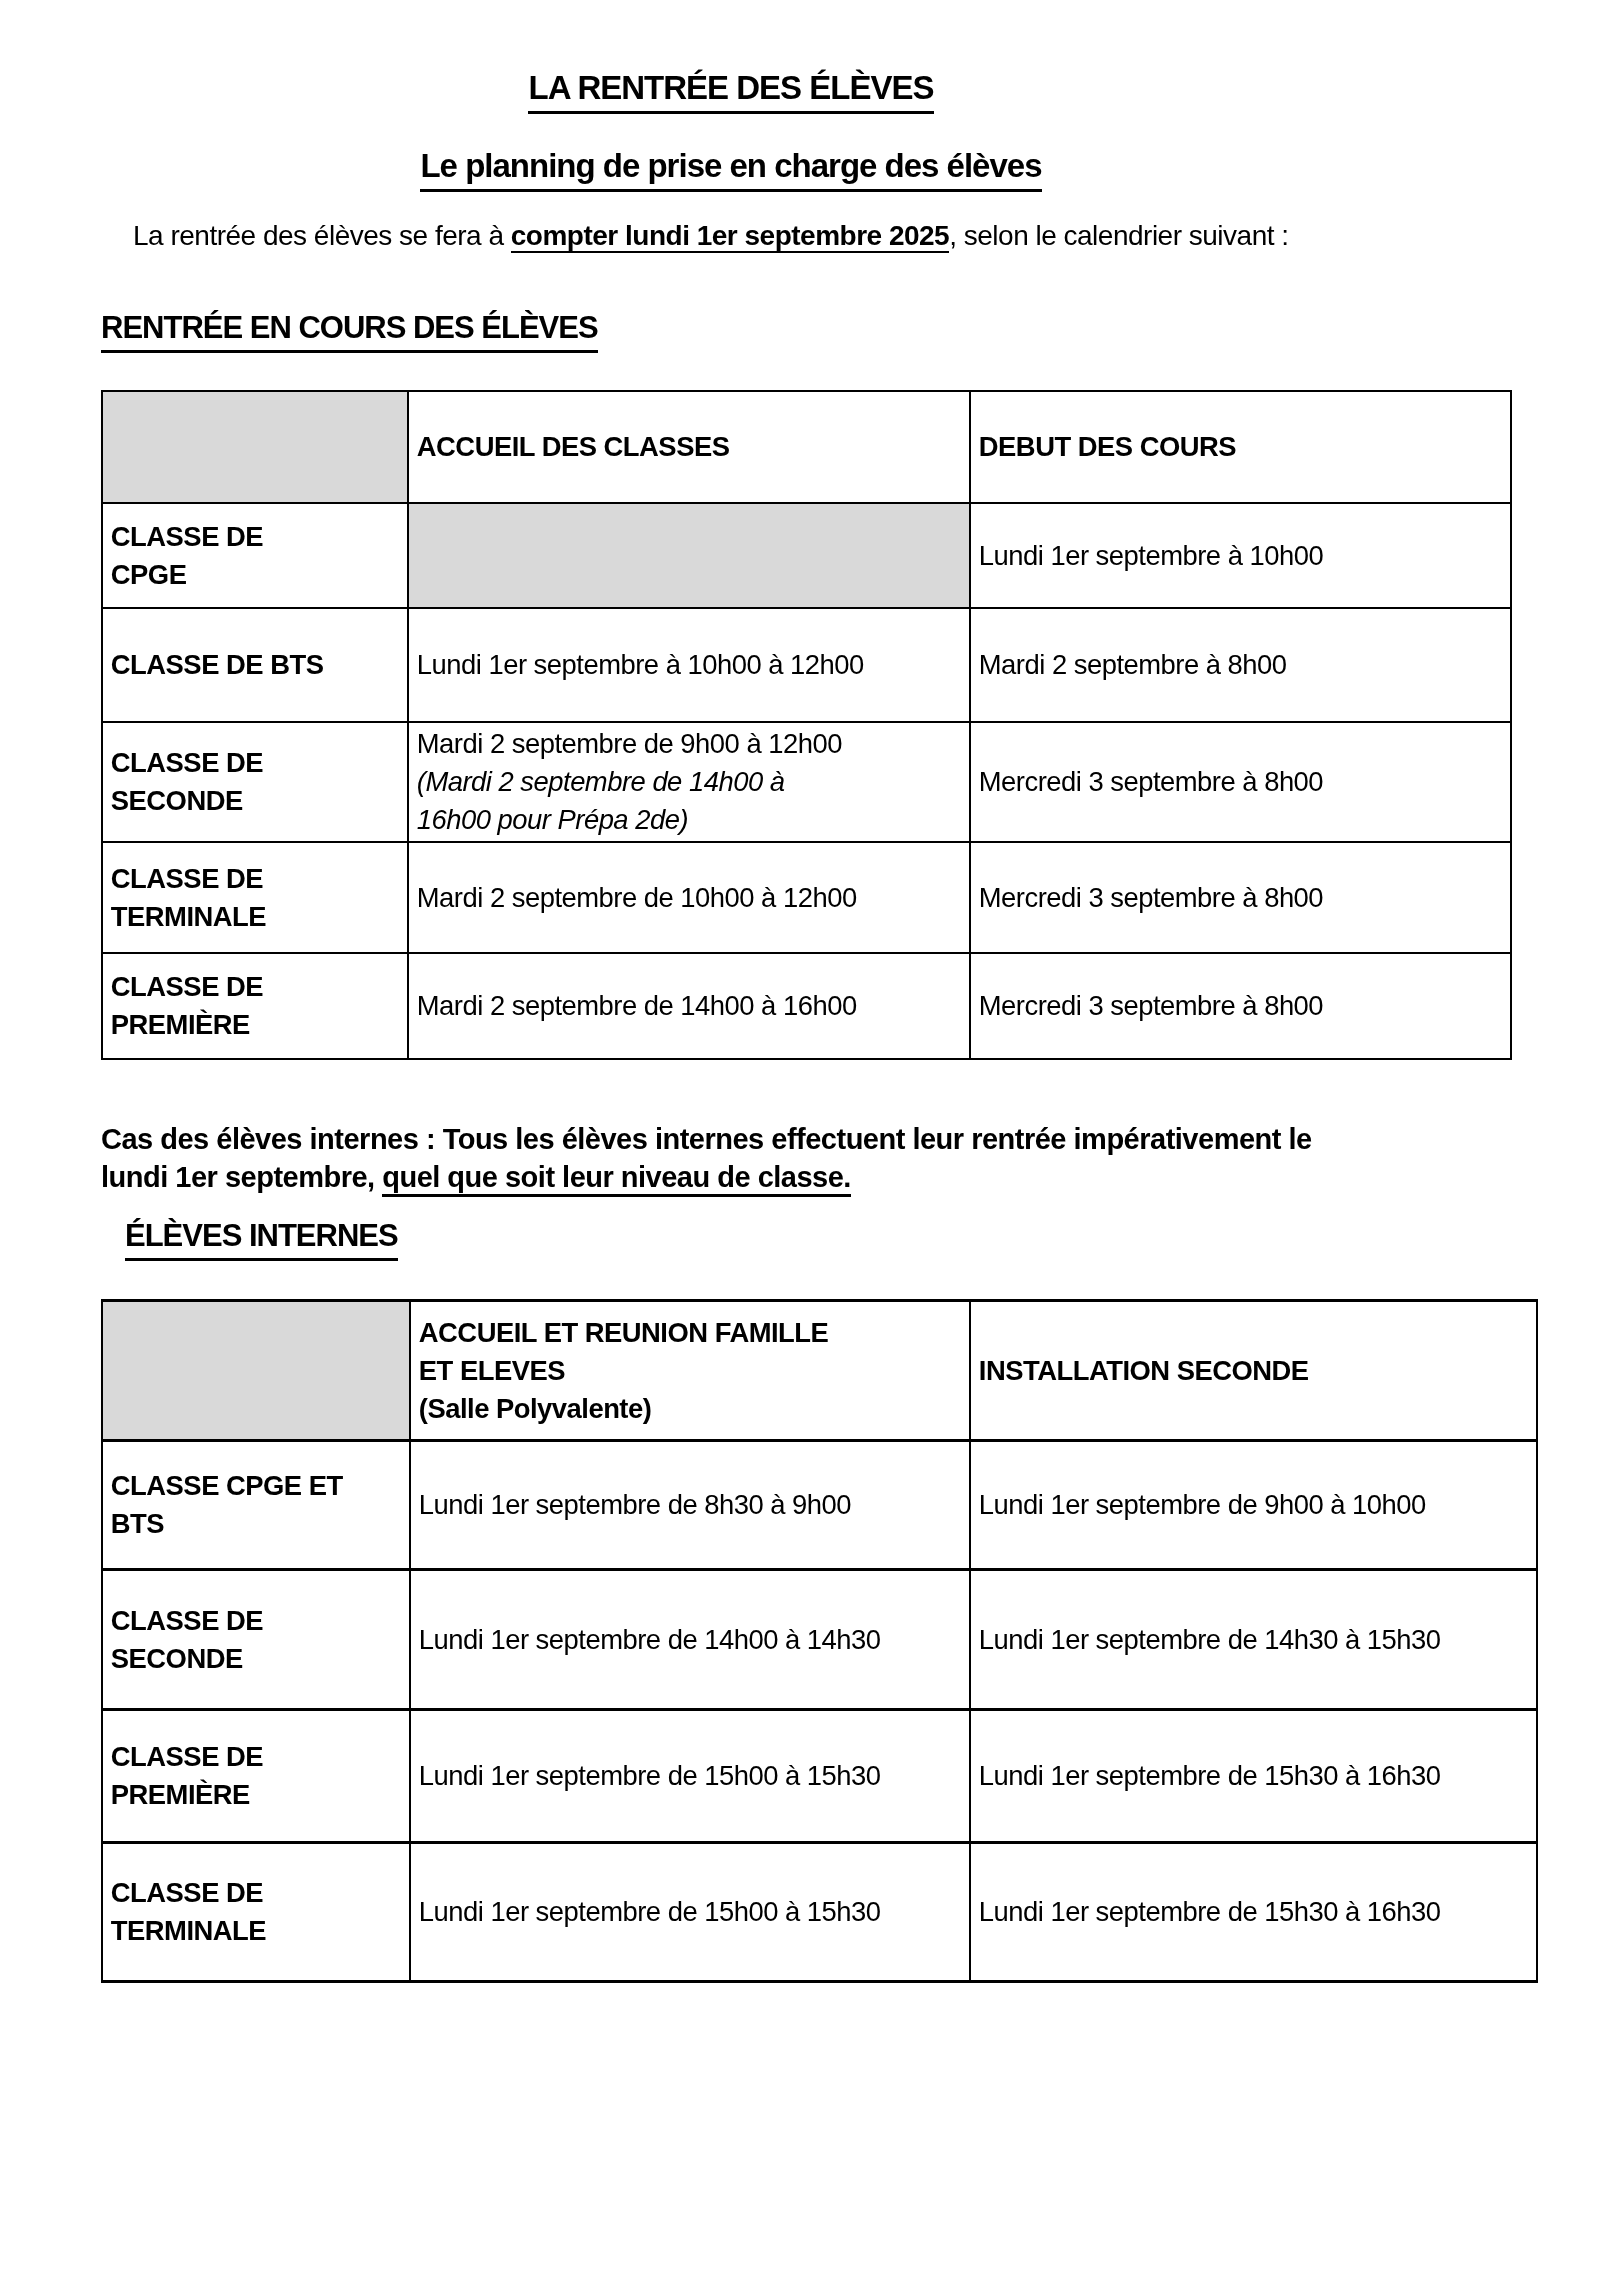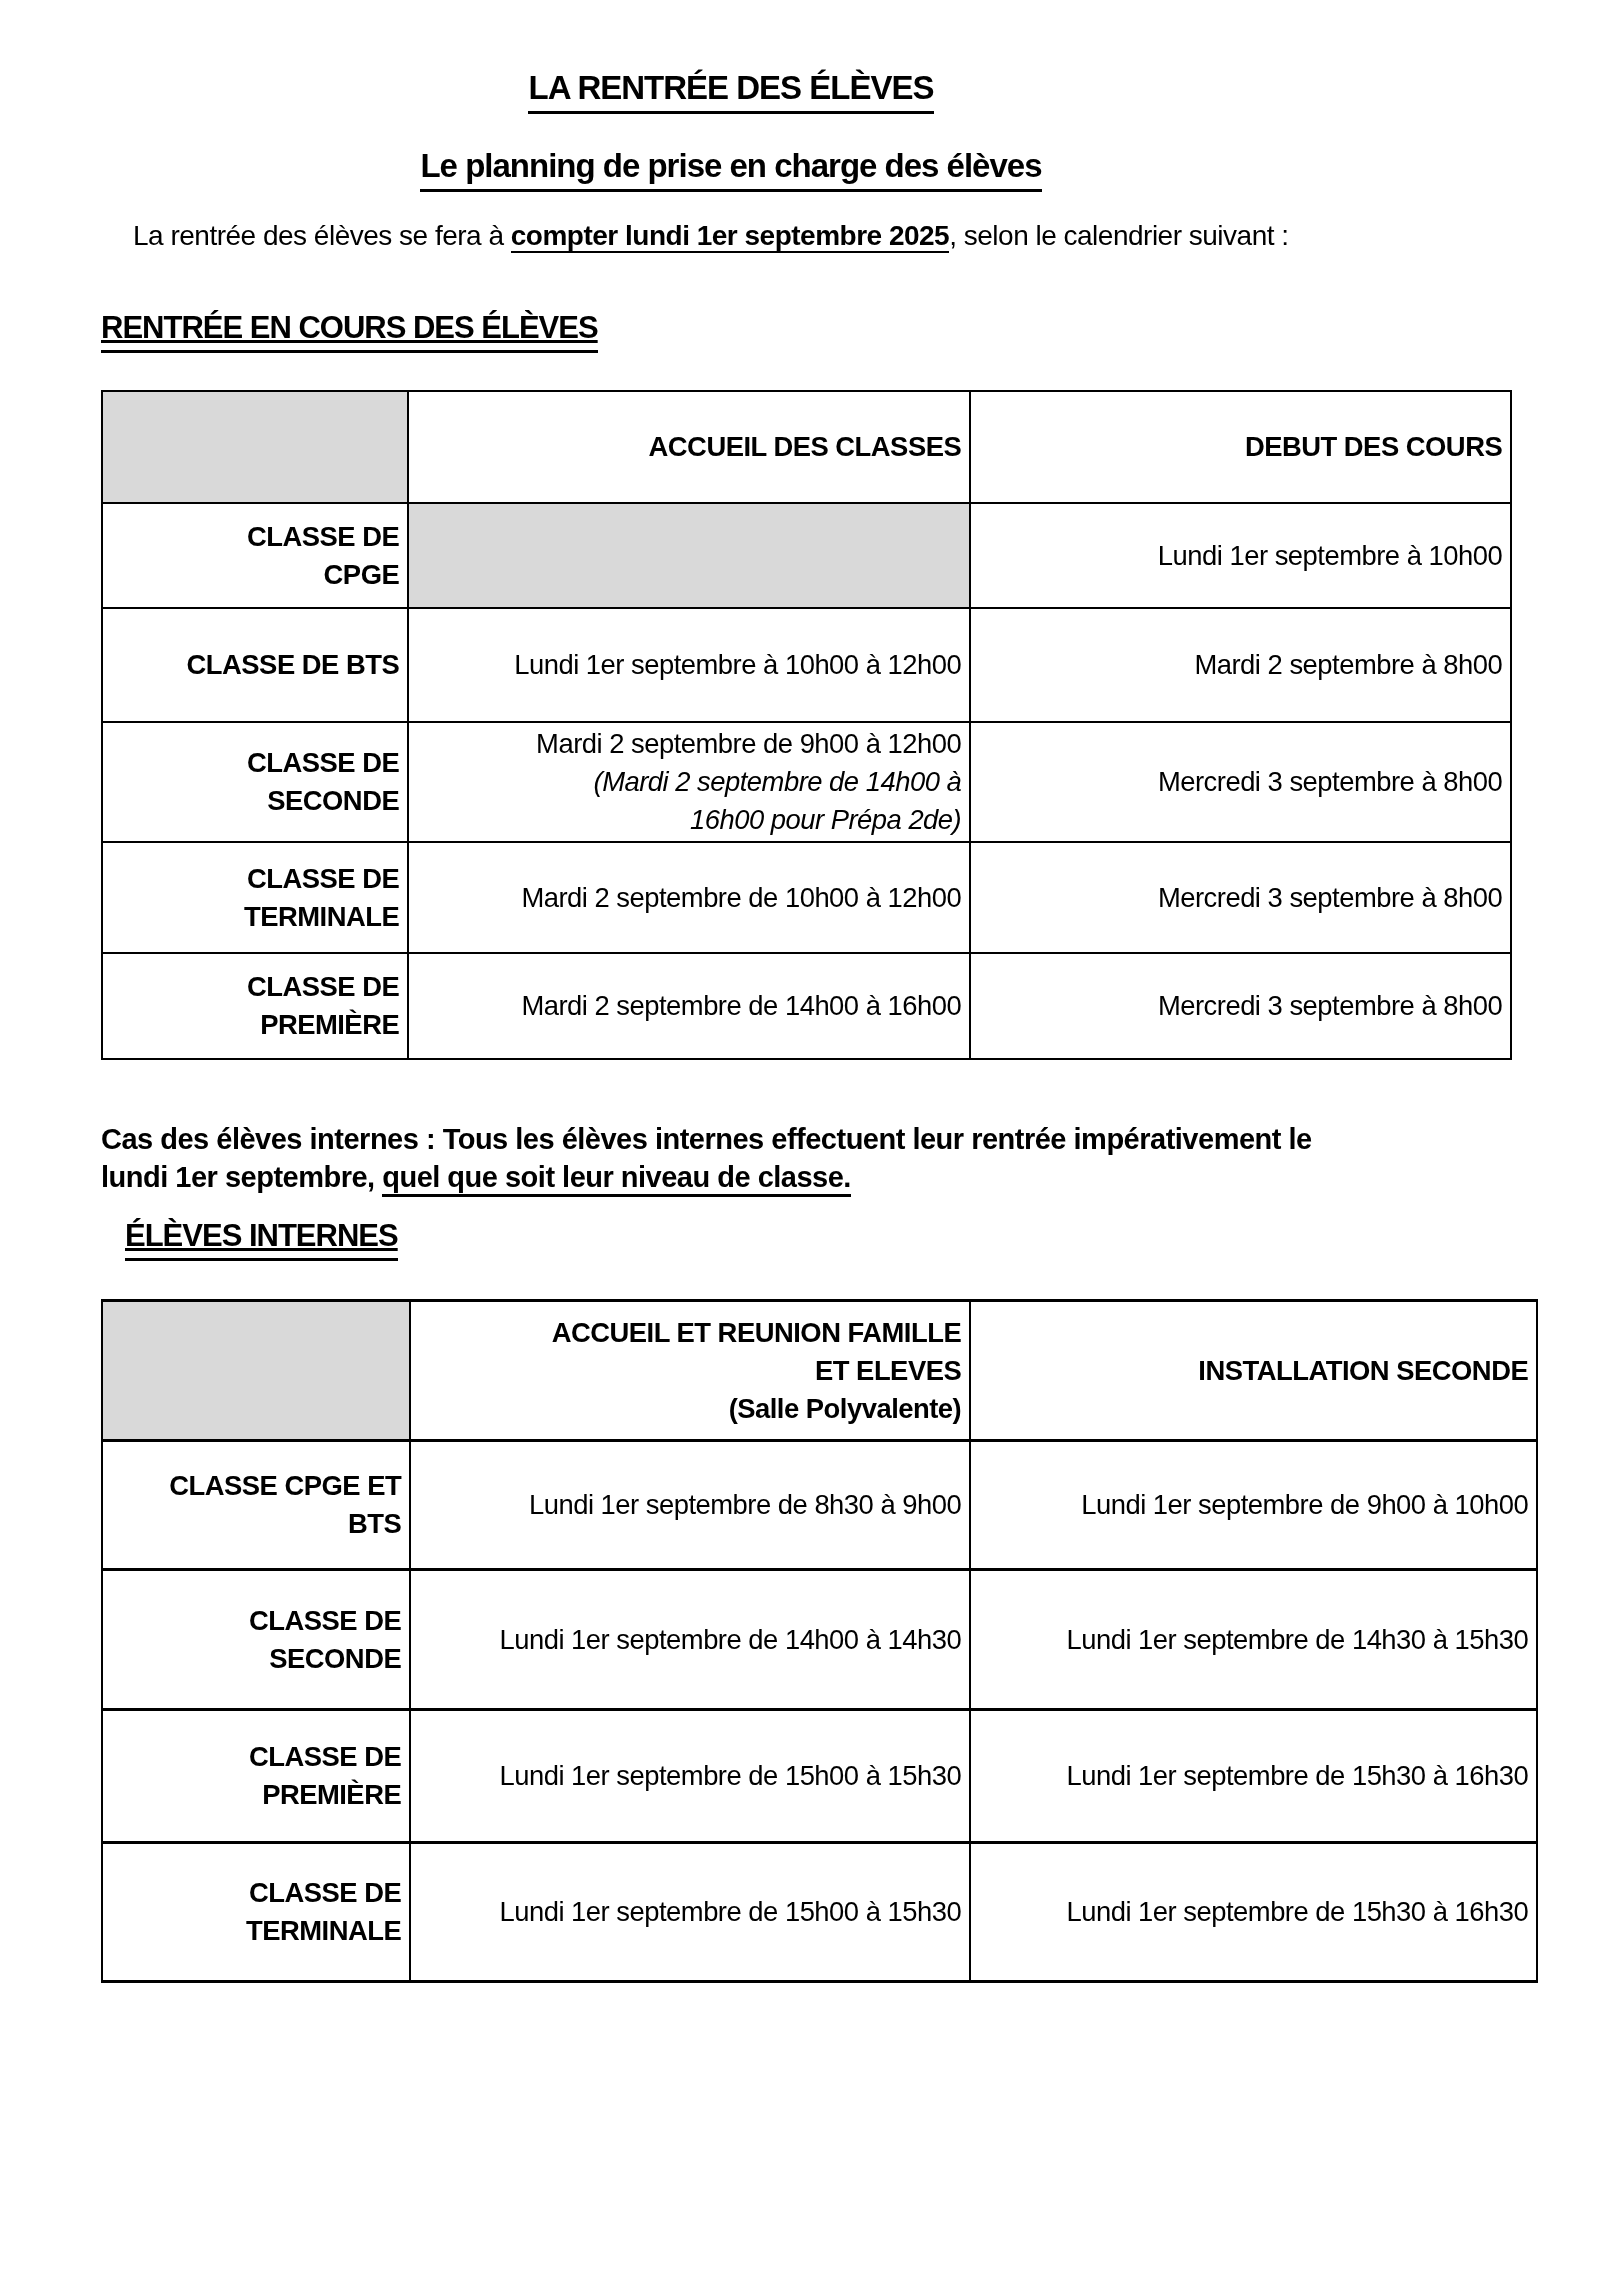--- a/index.html
+++ b/index.html
@@ -47,36 +47,35 @@
     position: absolute;
     left: 101px;
     font-size: 31px;
     font-weight: bold;
     letter-spacing: -1px;
   }
   .section-heading > span {
     display: inline-block;
     border-bottom: 3.9px solid #000;
     padding-bottom: 3.9px;
-    text-decoration: underline;
   }
   .heading-1 { top: 310px; }
   .heading-2 { top: 1218px; margin-left: 24px; }
 
   table.sched {
     position: absolute;
     left: 101px;
     border-collapse: collapse;
     table-layout: fixed;
   }
   #table1 { top: 390px;  width: 1408px; }
   #table2 { top: 1299px; width: 1434px; }
   table.sched td {
     border: 2.9px solid #000;
-    text-align: right;
+    text-align: left;
     vertical-align: middle;
     font-size: 27.4px;
     line-height: 38px;
     padding: 2px 7.8px;
     white-space: pre-line;
     overflow: hidden;
   }
   #table2 td { border-top-width: 3.9px; border-bottom-width: 3.9px; }
   td.label-cell { font-weight: bold; }
   td.header-cell { font-weight: bold; }

